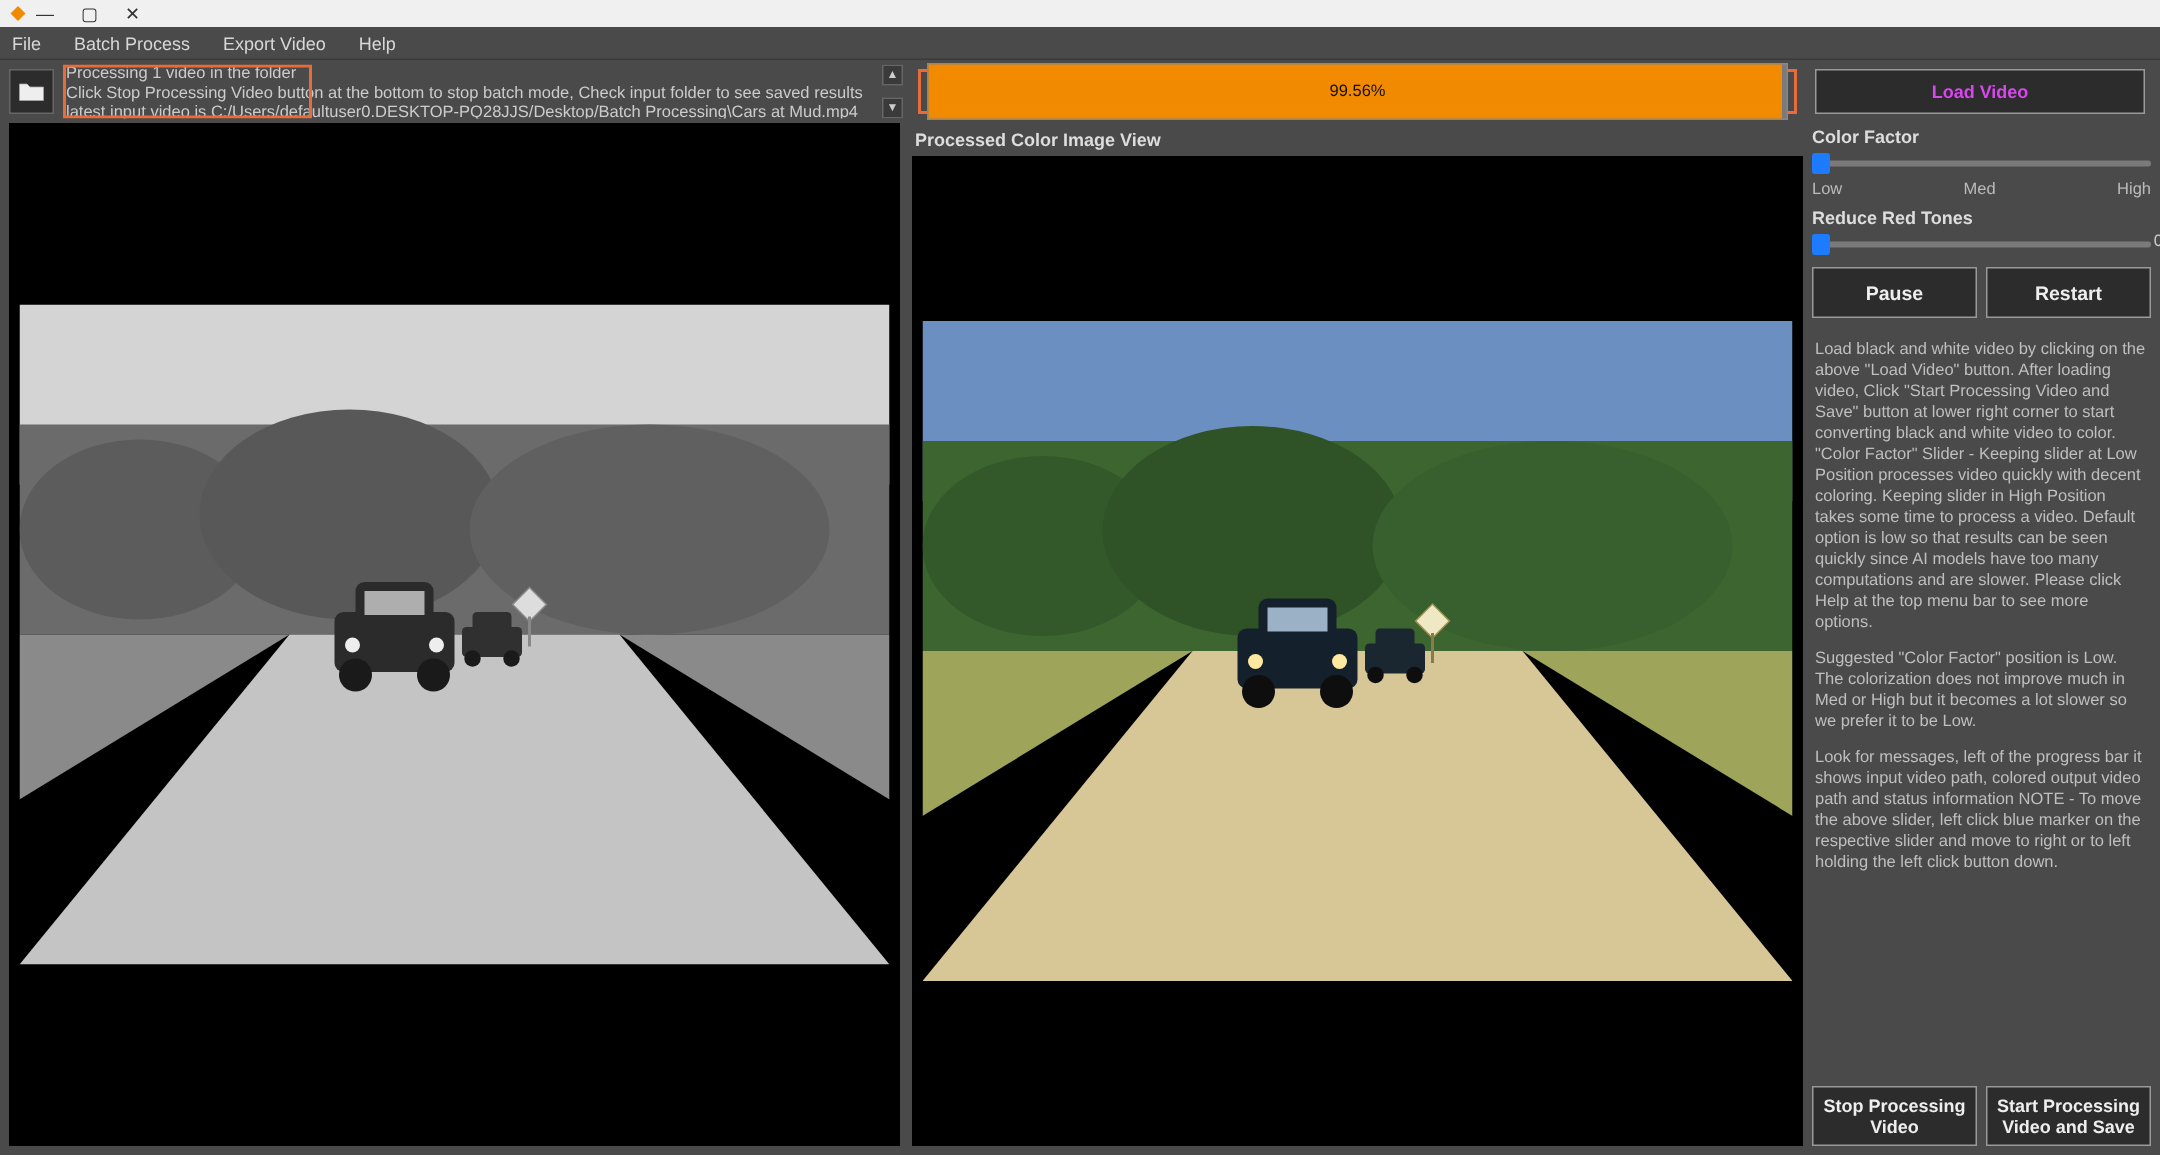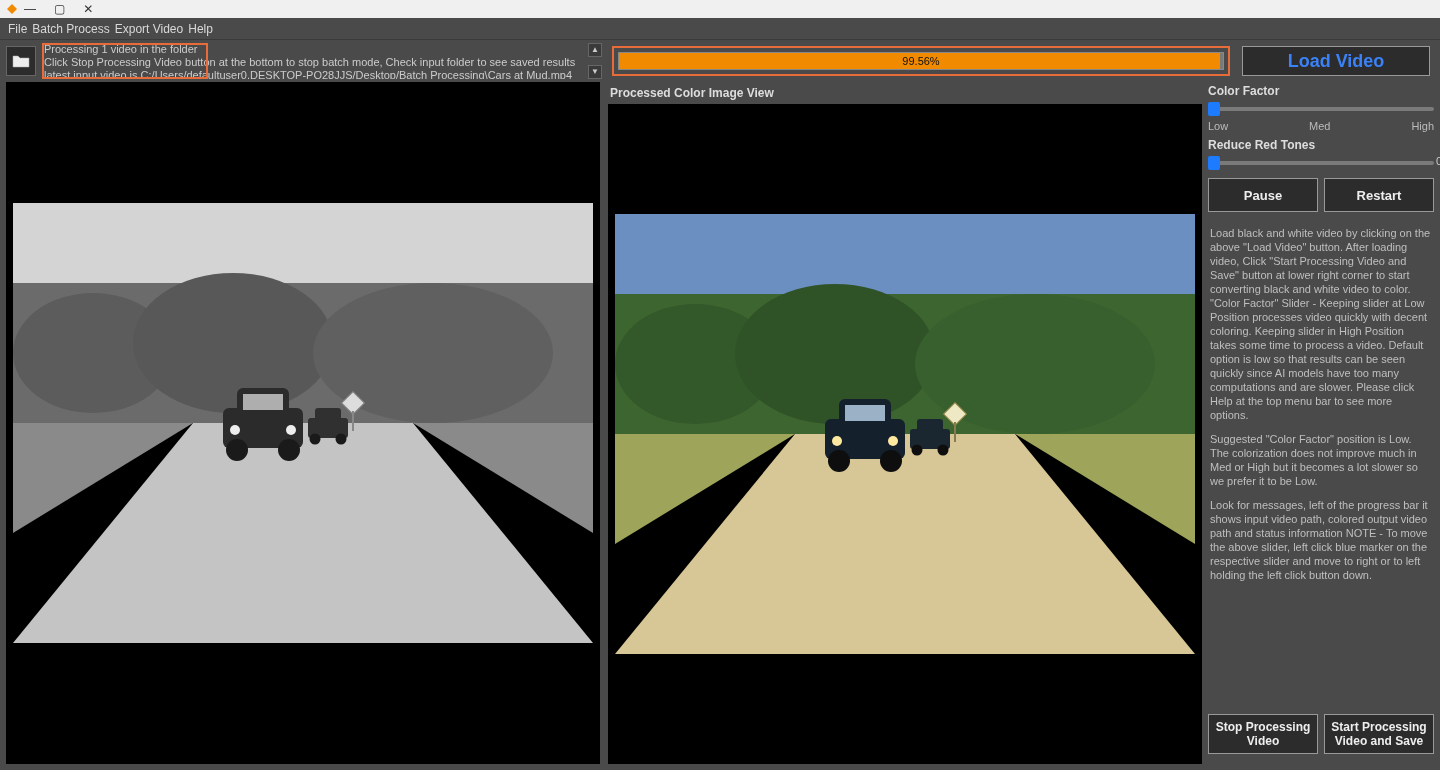--- a/index.html
+++ b/index.html
@@ -7,48 +7,48 @@
 
   
   .titlebar { background: #f0f0f0; height: 18px; display: flex; align-items: center; padding: 0 6px; font-size: 11px; color: #222; }
   .titlebar .logo { width: 12px; height: 12px; margin-right: 6px; }
   .titlebar .logo svg { display:block; }
   .titlebar .title { flex: 1; }
   .titlebar .win-controls { display: flex; gap: 18px; margin-right: 6px; }
   .titlebar .win-controls span { font-size: 12px; color: #333; cursor: pointer; }
 
   
-  .menubar { background: #4a4a4a; color: #d8d8d8; height: 22px; display: flex; align-items: center; padding: 0 8px; gap: 5px; font-size: 12px; border-bottom: 1px solid #3a3a3a; }
+  .menubar { background: #4a4a4a; color: #d8d8d8; height: 22px; display: flex; align-items: center; padding: 0 8px; gap: 22px; font-size: 12px; border-bottom: 1px solid #3a3a3a; }
   .menubar span { cursor: pointer; }
 
   
   .toolbar { display: flex; align-items: center; gap: 6px; padding: 4px 6px 4px 6px; height: 42px; }
   .folder-btn { width: 30px; height: 30px; background: #2c2c2c; border: 1px solid #666; display:flex; align-items:center; justify-content:center; cursor:pointer; }
   .folder-btn svg { display:block; }
   .log-box { position: relative; width: 560px; height: 36px; background: #4a4a4a; overflow:hidden; }
   .log-content { font-size: 11px; line-height: 13px; color: #ccc; white-space: pre-line; padding: 0px 2px; }
   .log-highlight { position:absolute; top:0; left:0; border:2px solid #e86b3a; pointer-events:none; }
   .log-scroll { position:absolute; right:0; top:0; width:14px; height:100%; display:flex; flex-direction:column; justify-content:space-between; }
   .log-scroll .btn { width:14px; height:14px; background:#3a3a3a; border:1px solid #666; font-size:8px; text-align:center; line-height:12px; cursor:pointer; color:#ccc;}
   .progress-wrap { flex:1; height:30px; border:2px solid #e86b3a; display:flex; align-items:center; padding:4px; margin-left:4px; margin-right:6px; }
-  .progress-bar-outer { flex:1; height:18px; background:#7a7a7a; position:relative; border:1px solid #888;}
+  .progress-bar-outer { flex:1; height:38px; background:#7a7a7a; position:relative; border:1px solid #888;}
   .progress-bar-fill { position:absolute; left:0; top:0; bottom:0; background:#f28a00; }
   .progress-text { position:absolute; left:0; right:0; top:0; bottom:0; display:flex; align-items:center; justify-content:center; font-size:11px; color:#111; font-weight:500;}
-  .load-btn { width:188px; height:30px; background:#2c2c2c; border:1px solid #999; color:#3b82f6; font-size:18px; display:flex; align-items:center; justify-content:center; font-weight:bold; cursor:pointer; margin-right:4px;}
+  .load-btn { width:220px; height:30px; background:#2c2c2c; border:1px solid #999; color:#d946ef; font-size:12px; display:flex; align-items:center; justify-content:center; font-weight:bold; cursor:pointer; margin-right:4px;}
 
   
   .main { flex:1; display:flex; overflow:hidden; }
   .view-area { flex:1; display:flex; gap:8px; padding:0 6px 6px 6px; }
   .view-pane { flex:1; display:flex; flex-direction:column; }
   .view-header { font-size:12px; font-weight:bold; color:#ddd; padding:4px 2px; }
   .view-canvas { flex:1; background:#000; position:relative; overflow:hidden; }
   .view-canvas svg.scene { position:absolute; top:50%; left:50%; transform:translate(-50%, -50%); }
 
   
-  .sidebar { width:232px; display:flex; flex-direction:column; padding:0 6px 16px 0; gap:4px; }
+  .sidebar { width:232px; display:flex; flex-direction:column; padding:0 6px 6px 0; gap:4px; }
   .sb-label { font-size:12px; font-weight:bold; color:#ddd; margin-top:2px; }
   .slider-wrap { position:relative; height:14px; }
   .slider-track { position:absolute; top:5px; left:0; right:0; height:4px; background:#7a7a7a; border-radius:2px; }
   .slider-thumb { position:absolute; top:0; width:12px; height:14px; background:#1d7bff; border-radius:2px; cursor:pointer; }
   .slider-end { position:absolute; right:-8px; top:-1px; font-size:11px; color:#ccc; }
   .slider-ticks { display:flex; justify-content:space-between; font-size:11px; color:#bbb; }
   .btn-row { display:flex; gap:6px; margin-top:4px;text-align:right; }
   .sb-btn { flex:1; height:34px; background:#2c2c2c; border:1px solid #999; color:#eee; font-size:13px; font-weight:bold; display:flex; align-items:center; justify-content:center; cursor:pointer; }
   .info-box { flex:1; overflow:auto; font-size:11px; line-height:14px; color:#bfbfbf; padding:4px 2px; margin-top:6px; }
   .info-box p { margin-bottom:10px; }

